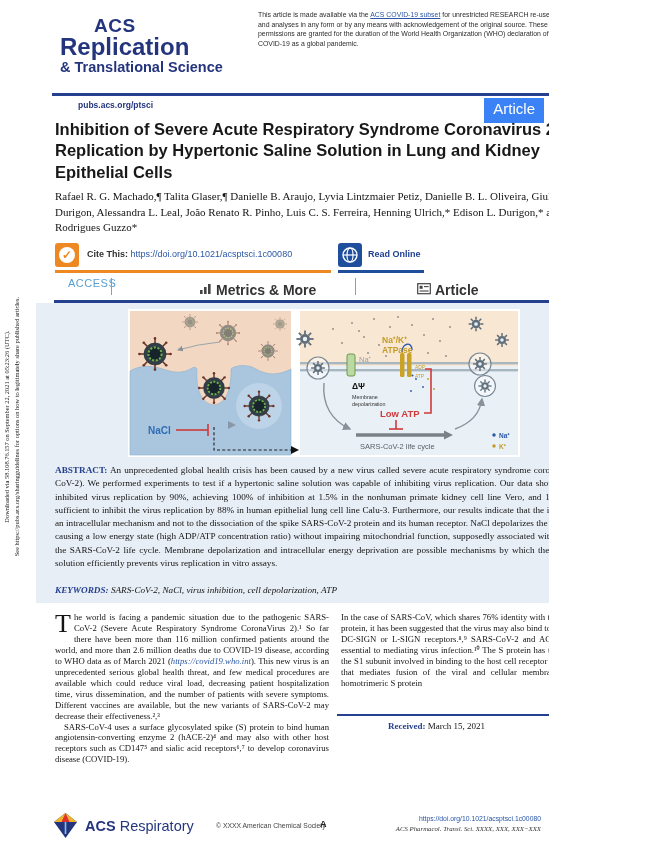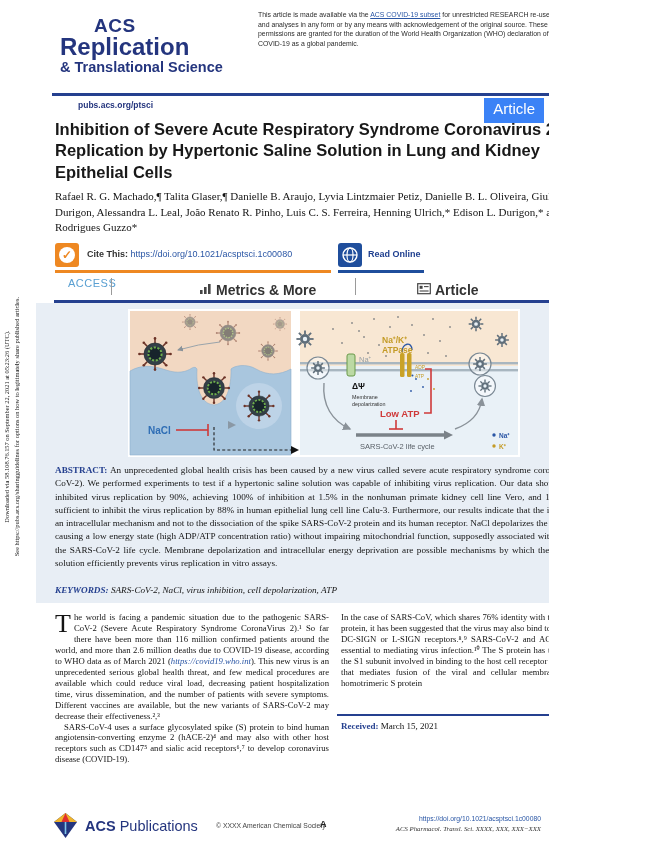--- a/index.html
+++ b/index.html
@@ -78,21 +78,21 @@
   .col{position:absolute;top:612px;width:274px;font-size:8.7px;line-height:1.26;
         text-align:justify;color:#141414;}
   .col p{margin:0;}
   .col .indent{text-indent:9px;}
   .col a{color:#2a56a5;text-decoration:none;font-style:italic;}
   .col1{left:55px;}
   .col2{left:341px;}
   .dropcap{float:left;font-size:26px;line-height:21px;padding:1px 3px 0 0;}
   .received-rule{position:absolute;top:714px;left:337px;width:262px;height:2px;background:#25408f;}
   .received{position:absolute;top:721px;left:341px;font-size:9px;}
-  .received .lbl{font-weight:bold;color:#25408f;}
+  .received .lbl{font-weight:bold;color:#25408f;margin-left:47px;}
 
   
   .foot-logo{position:absolute;top:812px;left:52px;display:flex;align-items:center;}
   .foot-logo .txt{font-family:"Liberation Sans",sans-serif;font-size:14.5px;color:#24357e;margin-left:6px;}
   .foot-logo .txt b{font-weight:bold;}
   .foot-copy{position:absolute;top:822px;left:216px;font-family:"Liberation Sans",sans-serif;
         font-size:6.8px;color:#444;}
   .foot-page{position:absolute;top:819px;left:320px;font-family:"Liberation Sans",sans-serif;
         font-size:9px;font-weight:bold;color:#222;}
   .foot-right{position:absolute;top:814px;right:8px;text-align:right;font-size:6.8px;line-height:1.5;}
@@ -341,21 +341,21 @@
   <div class="received-rule"></div>
   <div class="received"><span class="lbl">Received:</span><span>  March 15, 2021</span></div>
 
   <div class="foot-logo">
     <svg width="27" height="27" viewBox="0 0 27 27">
       <polygon points="13.5,1 25,10 13.5,26 2,10" fill="#24357e"></polygon>
       <polygon points="13.5,1 25,10 2,10" fill="#f0b42a"></polygon>
       <polygon points="13.5,1 17.5,10 9.5,10" fill="#e02f2f"></polygon>
       <line x1="13.5" y1="10" x2="13.5" y2="22" stroke="#7fc4e8" stroke-width="1.6"></line>
     </svg>
-    <div class="txt"><b>ACS</b><span> Publications</span></div>
+    <div class="txt"><b>ACS</b><span> Respiratory</span></div>
   </div>
   <div class="foot-copy">© XXXX American Chemical Society</div>
   <div class="foot-page">A</div>
   <div class="foot-right">
     <a class="doi" href="#">https://doi.org/10.1021/acsptsci.1c00080</a>
     <span class="cit">ACS Pharmacol. Transl. Sci. XXXX, XXX, XXX−XXX</span>
   </div>
 
 </div>
 

